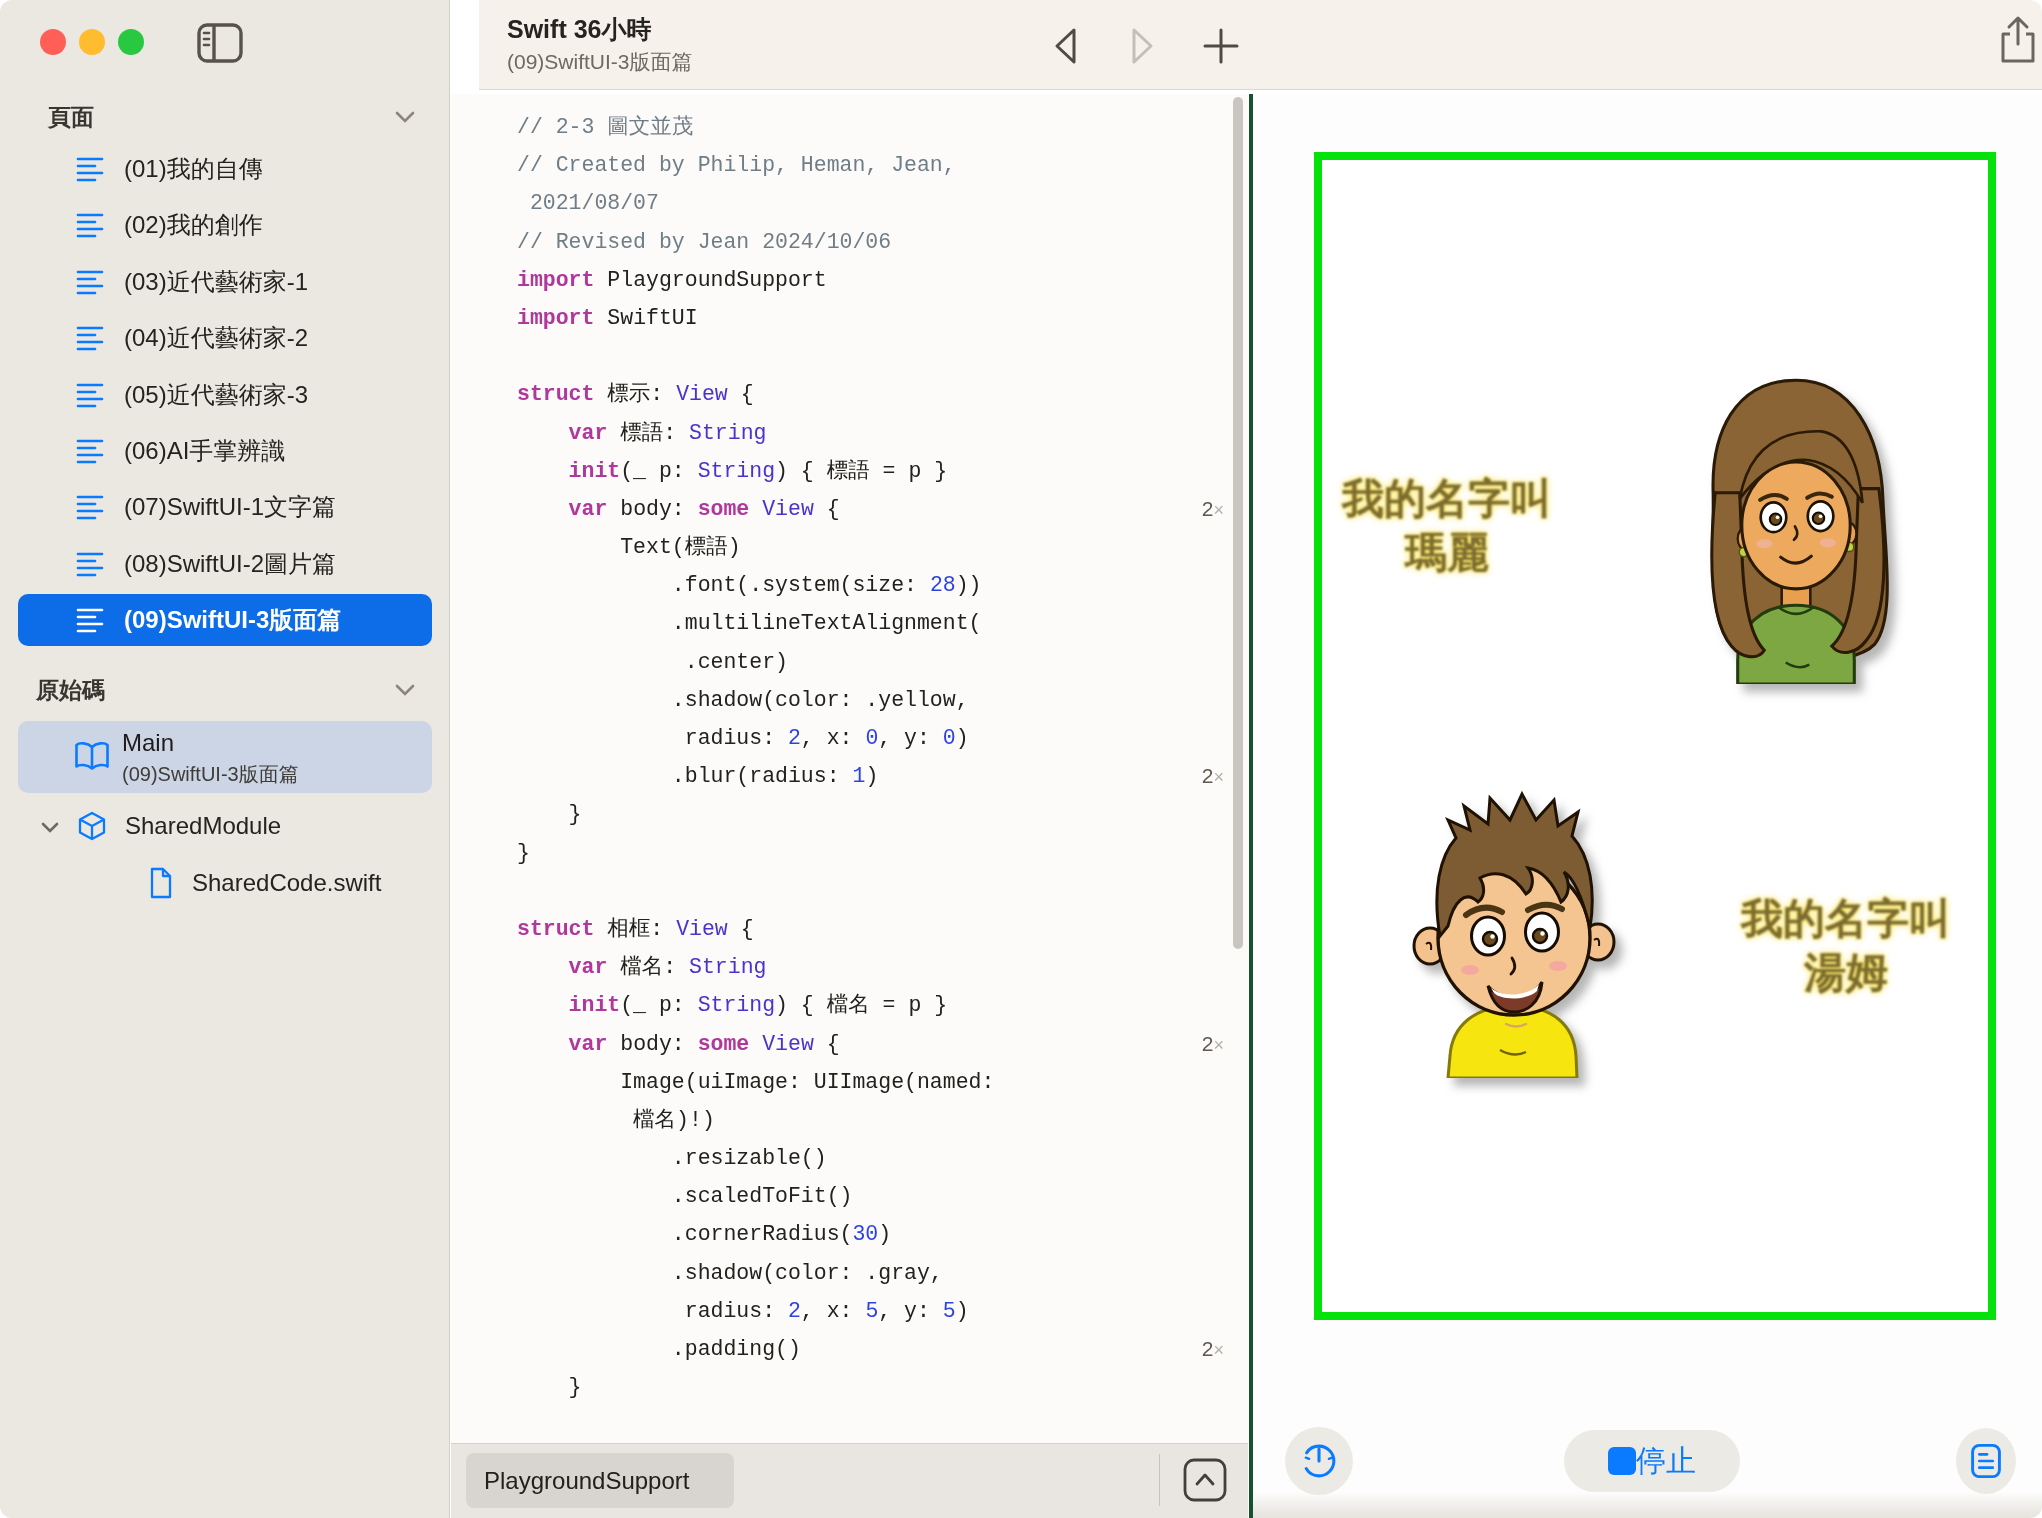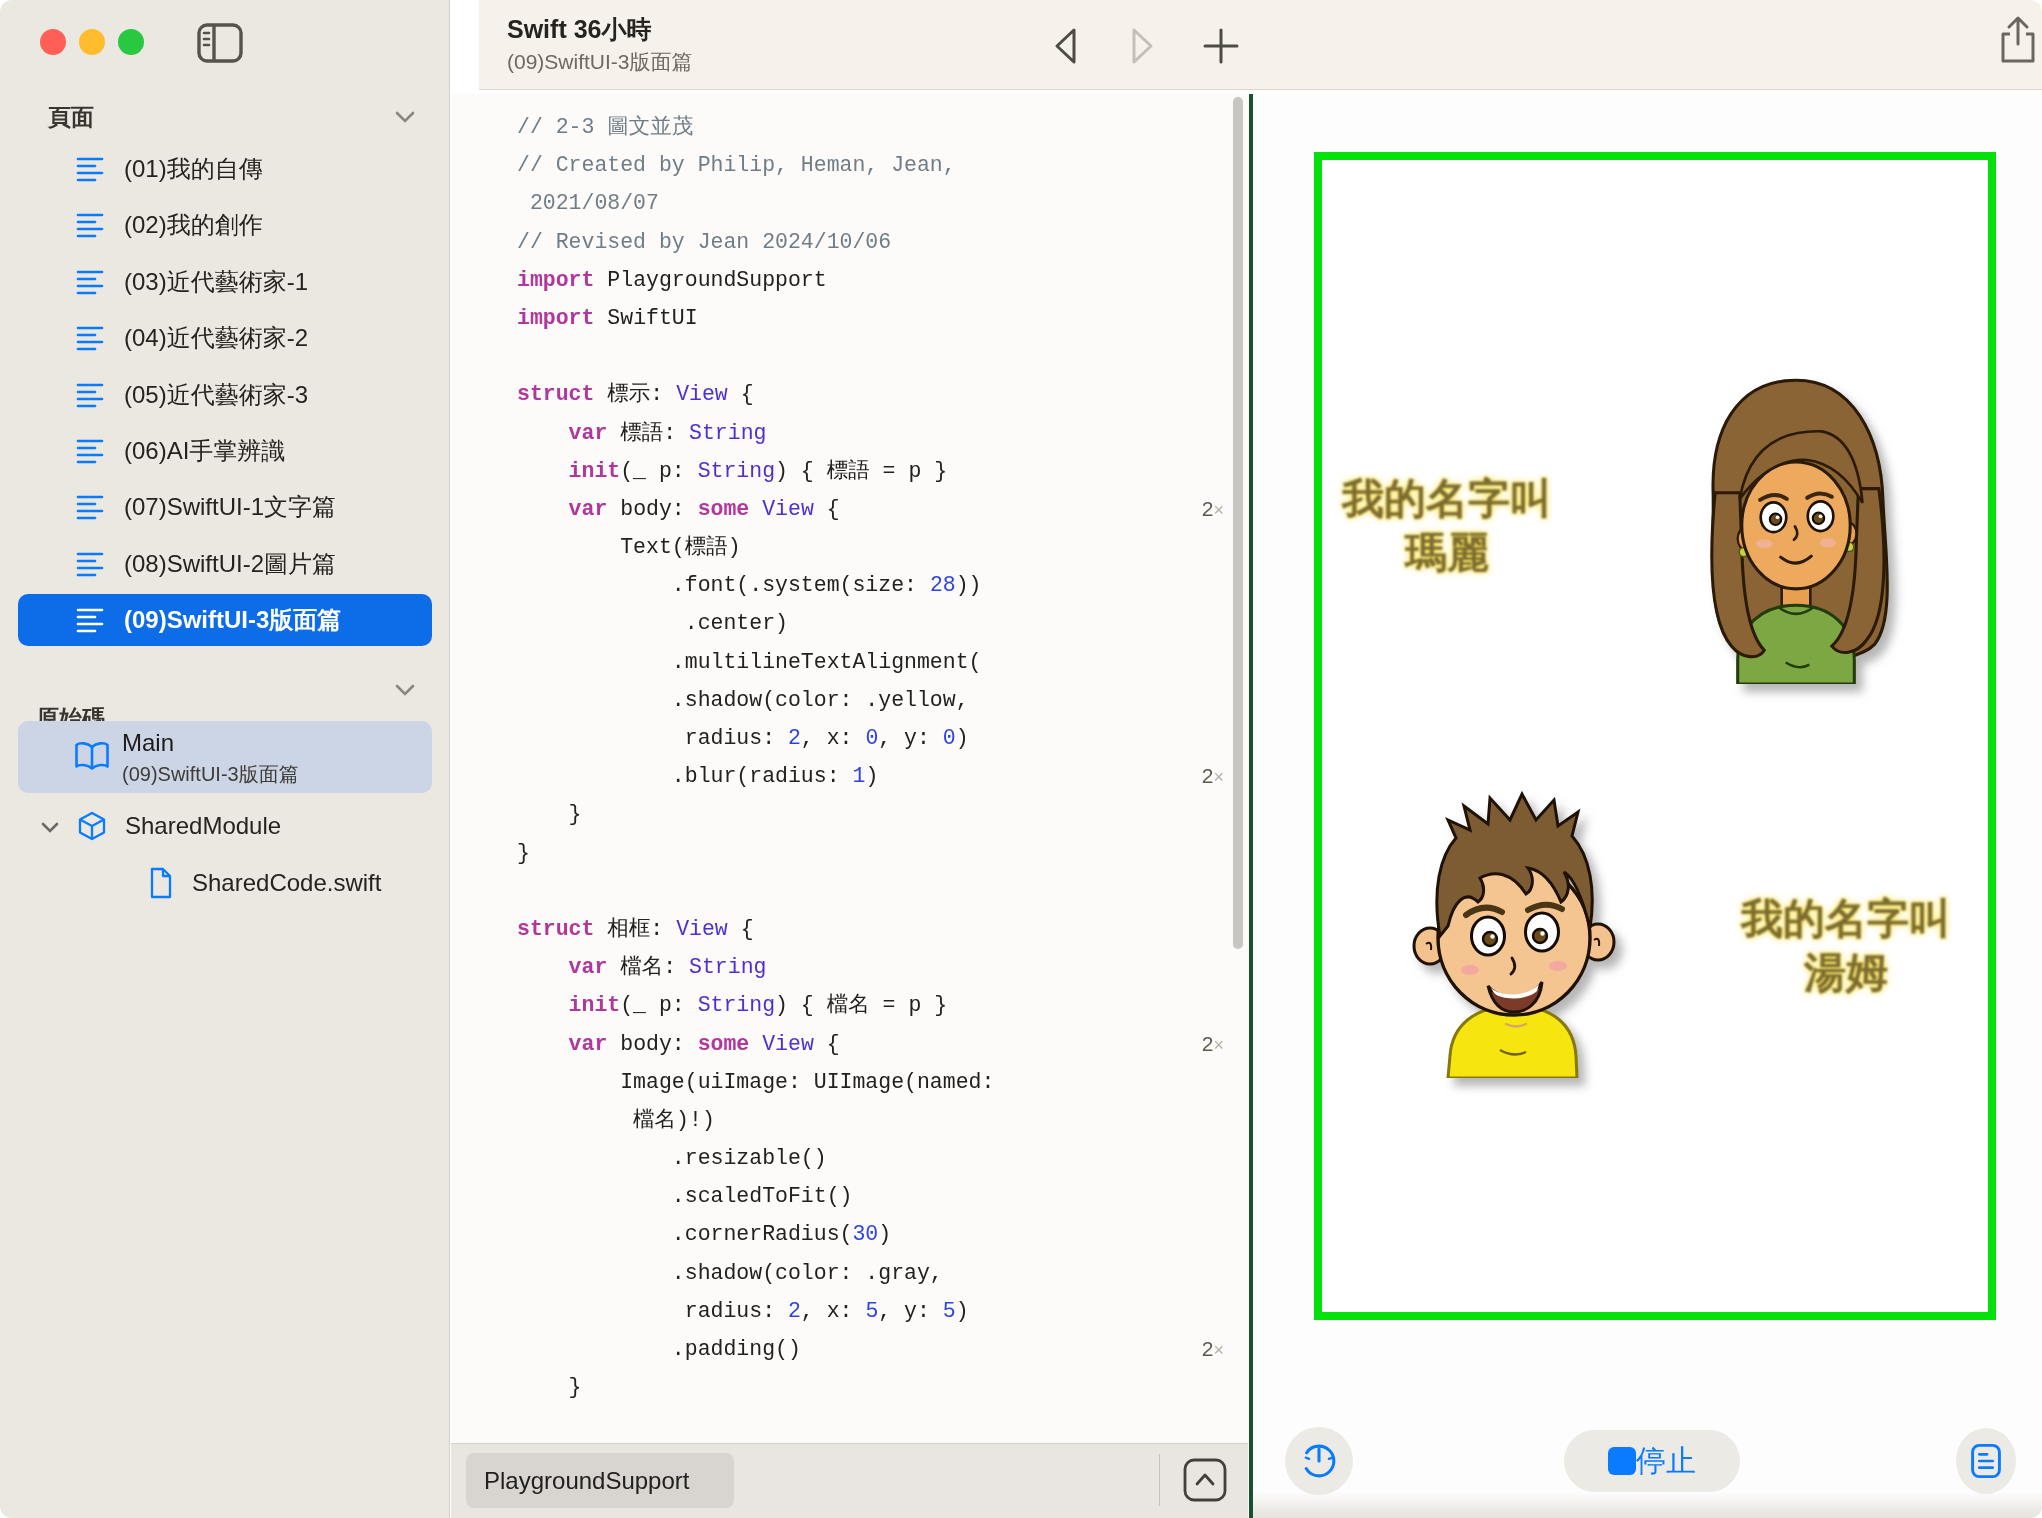--- a/index.html
+++ b/index.html
@@ -202,21 +202,21 @@
                 <line x1="3" y1="5" x2="27" y2="5"></line>
                 <line x1="3" y1="12" x2="20" y2="12"></line>
                 <line x1="3" y1="19" x2="27" y2="19"></line>
                 <line x1="3" y1="26" x2="20" y2="26"></line>
               </g>
             </svg></span>
           <span class="label">(09)SwiftUI-3版面篇</span>
         </div>
       </div>
 
-    <div class="side-header" style="top:675px;margin-top:28px;">原始碼</div>
+    <div class="side-header" style="top:675px;">原始碼</div>
     <div class="hdr-chevron" style="top:683px;">
       <svg viewBox="0 0 22 14" width="22" height="14">
           <path d="M3 3 L11 11 L19 3" fill="none" stroke="#8a857e" stroke-width="2.6" stroke-linecap="round"></path>
         </svg>
     </div>
 
     <div class="main-row">
       <span class="icon">
         <svg viewBox="0 0 38 34" width="38" height="34">
           <path d="M19 7 C14.5 2.8 6.5 2.3 3.5 5 V26.5 C6.5 24 14.5 24.5 19 28.5 C23.5 24.5 31.5 24 34.5 26.5 V5 C31.5 2.3 23.5 2.8 19 7 Z" fill="none" stroke="currentColor" stroke-width="2.6" stroke-linejoin="round"></path>
@@ -287,22 +287,22 @@
         <div class="code-line"><span class="cm">// Revised by Jean 2024/10/06</span></div>
         <div class="code-line"><span class="kw">import</span><span class="pl"> PlaygroundSupport</span></div>
         <div class="code-line"><span class="kw">import</span><span class="pl"> SwiftUI</span></div>
         <div class="code-line"></div>
         <div class="code-line"><span class="kw">struct</span><span class="pl"> 標示: </span><span class="ty">View</span><span class="pl"> {</span></div>
         <div class="code-line"><span class="pl">    </span><span class="kw">var</span><span class="pl"> 標語: </span><span class="ty">String</span></div>
         <div class="code-line"><span class="pl">    </span><span class="kw">init</span><span class="pl">(_ p: </span><span class="ty">String</span><span class="pl">) { 標語 = p }</span></div>
         <div class="code-line"><span class="pl">    </span><span class="kw">var</span><span class="pl"> body: </span><span class="kw">some</span><span class="pl"> </span><span class="ty">View</span><span class="pl"> {</span><span class="badge"><span class="b2">2</span><span class="bx">×</span></span></div>
         <div class="code-line"><span class="pl">        Text(標語)</span></div>
         <div class="code-line"><span class="pl">            .font(.system(size: </span><span class="nm">28</span><span class="pl">))</span></div>
+        <div class="code-line"><span class="pl">            .multilineTextAlignment(</span></div>
         <div class="code-line"><span class="pl">             .center)</span></div>
-        <div class="code-line"><span class="pl">            .multilineTextAlignment(</span></div>
         <div class="code-line"><span class="pl">            .shadow(color: .yellow,</span></div>
         <div class="code-line"><span class="pl">             radius: </span><span class="nm">2</span><span class="pl">, x: </span><span class="nm">0</span><span class="pl">, y: </span><span class="nm">0</span><span class="pl">)</span></div>
         <div class="code-line"><span class="pl">            .blur(radius: </span><span class="nm">1</span><span class="pl">)</span><span class="badge"><span class="b2">2</span><span class="bx">×</span></span></div>
         <div class="code-line"><span class="pl">    }</span></div>
         <div class="code-line"><span class="pl">}</span></div>
         <div class="code-line"></div>
         <div class="code-line"><span class="kw">struct</span><span class="pl"> 相框: </span><span class="ty">View</span><span class="pl"> {</span></div>
         <div class="code-line"><span class="pl">    </span><span class="kw">var</span><span class="pl"> 檔名: </span><span class="ty">String</span></div>
         <div class="code-line"><span class="pl">    </span><span class="kw">init</span><span class="pl">(_ p: </span><span class="ty">String</span><span class="pl">) { 檔名 = p }</span></div>
         <div class="code-line"><span class="pl">    </span><span class="kw">var</span><span class="pl"> body: </span><span class="kw">some</span><span class="pl"> </span><span class="ty">View</span><span class="pl"> {</span><span class="badge"><span class="b2">2</span><span class="bx">×</span></span></div>

